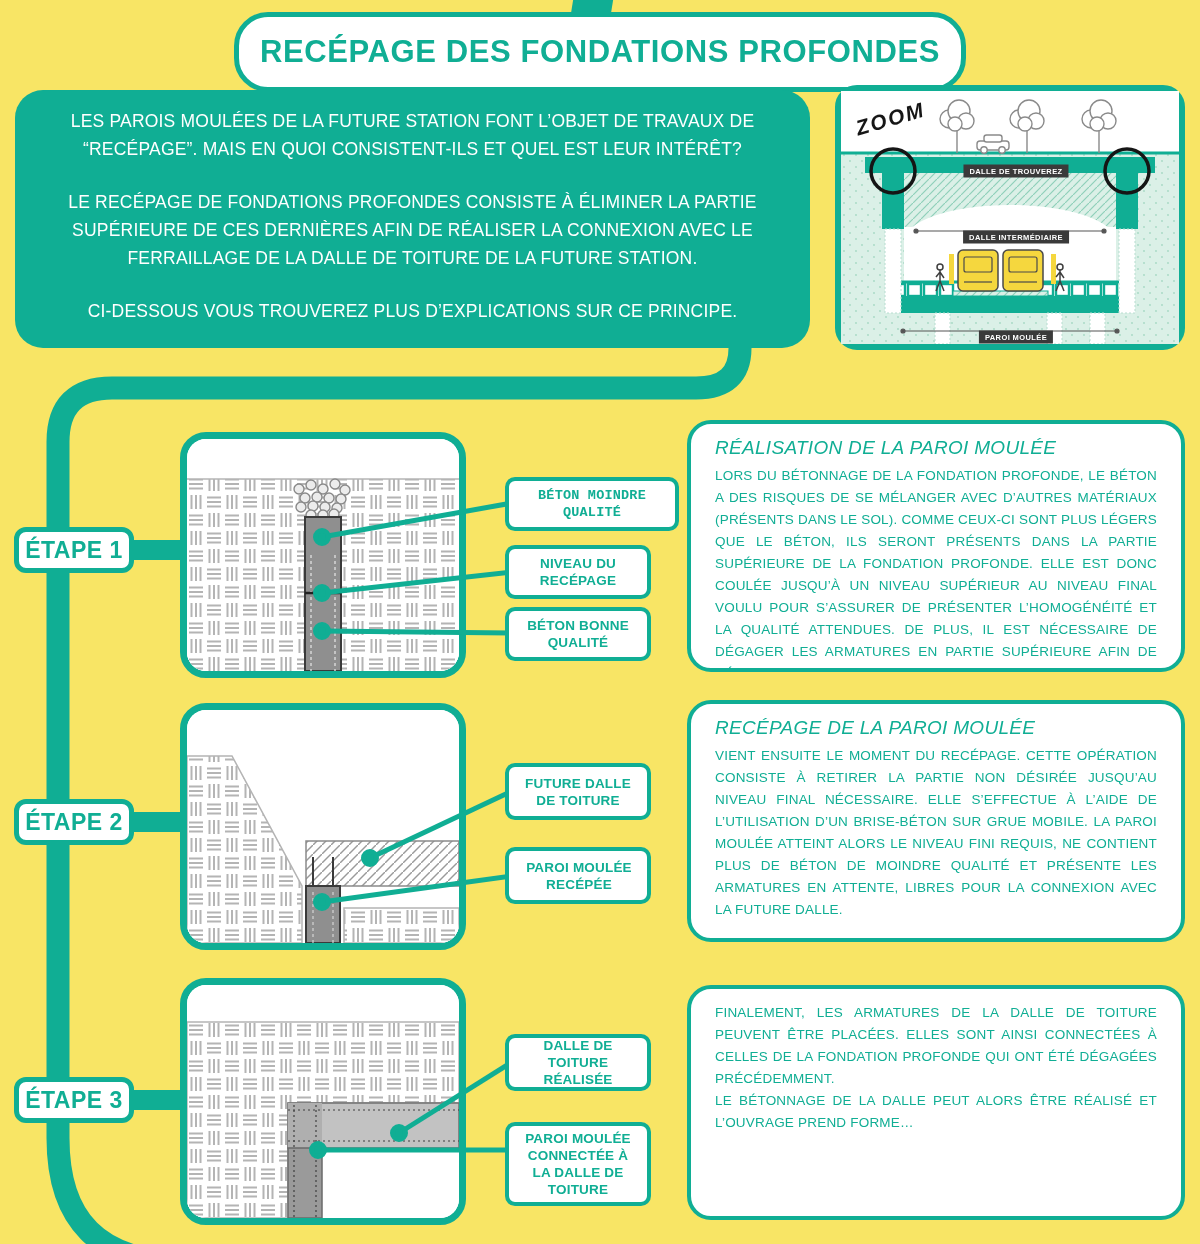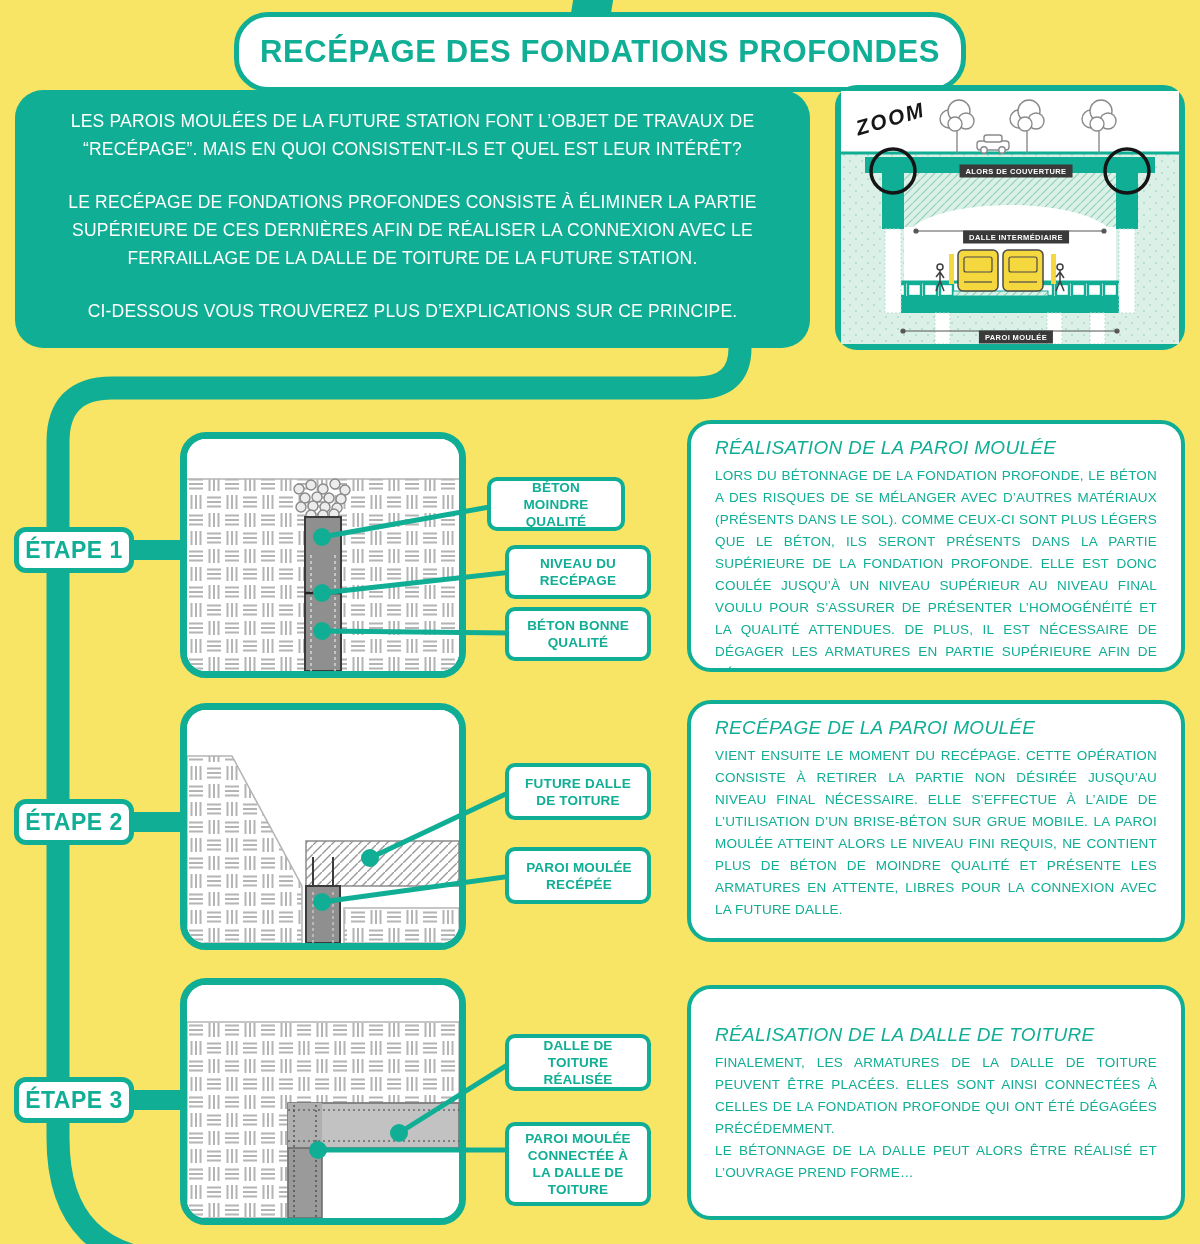--- a/index.html
+++ b/index.html
@@ -183,21 +183,21 @@
       <path d="M62 240 H276"></path>
         <circle cx="62" cy="240" r="2" fill="#555"></circle>
         <circle cx="276" cy="240" r="2" fill="#555"></circle>
         <circle cx="169" cy="240" r="0"></circle>
     </g>
 
     <circle cx="52" cy="80" r="22" fill="none" stroke="#151515" stroke-width="3.5"></circle>
     <circle cx="286" cy="80" r="22" fill="none" stroke="#151515" stroke-width="3.5"></circle>
   </svg>
   <div class="zoom-word">ZOOM</div>
-  <div class="dlabel" style="left:175px;top:80px;">ALORS DE COUVERTURE</div>
+  <div class="dlabel" style="left:175px;top:80px;">DALLE DE TROUVEREZ</div>
   <div class="dlabel" style="left:175px;top:146px;">DALLE INTERMÉDIAIRE</div>
   <div class="dlabel" style="left:175px;top:246px;">PAROI MOULÉE</div>
 </div>
 
 <div class="wbox etape" style="left:14px;top:527px;width:120px;height:46px;">
   <span>ÉTAPE 1</span>
 </div>
 
 <div class="wbox diagram-box" style="left:180px;top:432px;width:286px;height:246px;">
   <svg width="272" height="232" viewBox="0 0 272 232">
@@ -239,21 +239,21 @@
     </g>
     <path d="M118 154 H154" stroke="#222" stroke-width="2.5"></path>
   </svg>
 </div>
 
 <div class="wbox text-box" style="left:687px;top:420px;width:498px;height:252px;">
   <p class="tb-title">RÉALISATION DE LA PAROI MOULÉE</p>
   <p class="tb-body">LORS DU BÉTONNAGE DE LA FONDATION PROFONDE, LE BÉTON A DES RISQUES DE SE MÉLANGER AVEC D’AUTRES MATÉRIAUX (PRÉSENTS DANS LE SOL). COMME CEUX-CI SONT PLUS LÉGERS QUE LE BÉTON, ILS SERONT PRÉSENTS DANS LA PARTIE SUPÉRIEURE DE LA FONDATION PROFONDE. ELLE EST DONC COULÉE JUSQU’À UN NIVEAU SUPÉRIEUR AU NIVEAU FINAL VOULU POUR S’ASSURER DE PRÉSENTER L’HOMOGÉNÉITÉ ET LA QUALITÉ ATTENDUES. DE PLUS, IL EST NÉCESSAIRE DE DÉGAGER LES ARMATURES EN PARTIE SUPÉRIEURE AFIN DE RÉALISER LA CONNEXION AVEC LA DALLE.</p>
 </div>
 
-<div class="wbox callout" style="left:487px;top:477px;width:138px;height:54px;">
+<div class="wbox callout" style="left:505px;top:477px;width:174px;height:54px;font-family:Liberation Mono, monospace;">
   <span>BÉTON MOINDRE QUALITÉ</span>
 </div>
 <div class="wbox callout" style="left:505px;top:545px;width:146px;height:54px;">
   <span>NIVEAU DU RECÉPAGE</span>
 </div>
 <div class="wbox callout" style="left:505px;top:607px;width:146px;height:54px;">
   <span>BÉTON BONNE QUALITÉ</span>
 </div>
 
 <div class="wbox etape" style="left:14px;top:799px;width:120px;height:46px;">
@@ -328,21 +328,20 @@
       <path d="M101 125 H272 M101 156 H272"></path>
     </g>
     <rect x="101" y="163" width="34" height="70" fill="#9A9A9A" stroke="#6A6A6A" stroke-width="1.5"></rect>
     <g stroke="#3F3F3F" stroke-width="1.2" stroke-dasharray="2 3">
       <path d="M107 120 V233 M129 120 V233"></path>
     </g>
   </svg>
 </div>
 
 <div class="wbox text-box" style="left:687px;top:985px;width:498px;height:235px;">
-  <p class="tb-title" style="margin-top:22px;">RÉALISATION DE LA DALLE DE TOITURE</p>
   <p class="tb-body">FINALEMENT, LES ARMATURES DE LA DALLE DE TOITURE PEUVENT ÊTRE PLACÉES. ELLES SONT AINSI CONNECTÉES À CELLES DE LA FONDATION PROFONDE QUI ONT ÉTÉ DÉGAGÉES PRÉCÉDEMMENT.</p>
   <p class="tb-body">LE BÉTONNAGE DE LA DALLE PEUT ALORS ÊTRE RÉALISÉ ET L’OUVRAGE PREND FORME…</p>
 </div>
 
 <div class="wbox callout" style="left:505px;top:1034px;width:146px;height:57px;">
   <span>DALLE DE TOITURE RÉALISÉE</span>
 </div>
 <div class="wbox callout" style="left:505px;top:1122px;width:146px;height:84px;">
   <span>PAROI MOULÉE CONNECTÉE À LA DALLE DE TOITURE</span>
 </div>

